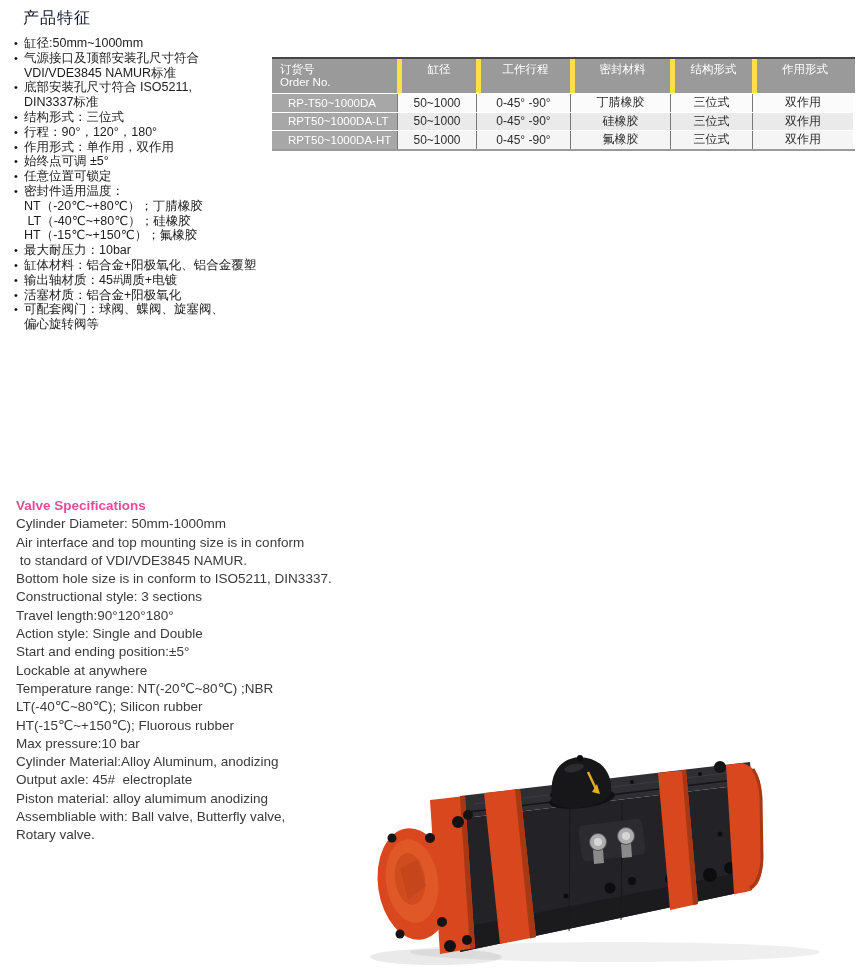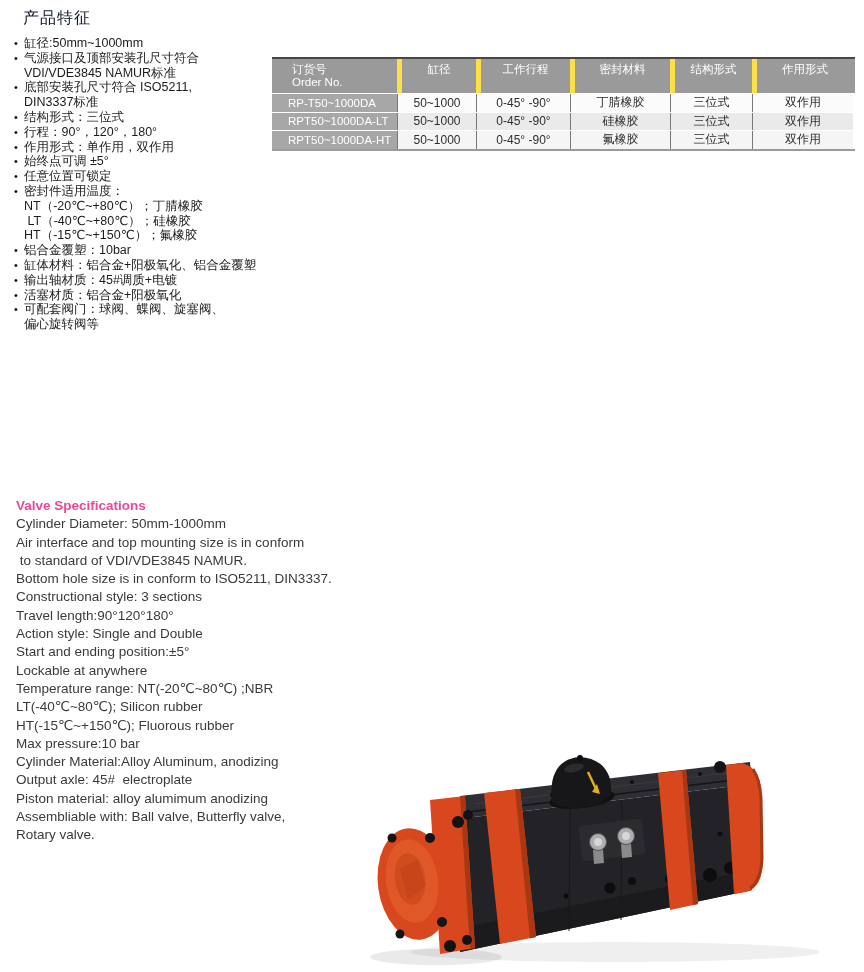--- a/index.html
+++ b/index.html
@@ -41,21 +41,21 @@
     border-top:2px solid #474747;
     border-bottom:2px solid #9a9a9a;
     font-size:12px;
   }
   .t-row { display:grid; grid-template-columns:125px 79px 94px 100px 82px 101px; }
   .header-row { background:#9a9a9a; color:#ffffff; height:34px; }
   .header-cell {
     display:flex; flex-direction:column; justify-content:flex-start;
     padding-top:4px; align-items:center; font-size:11.5px; line-height:13px;
   }
-  .header-cell.order-h { align-items:flex-start; padding-left:20px; }
+  .header-cell.order-h { align-items:flex-start; padding-left:8px; }
   .header-cell + .header-cell { border-left:5px solid #fde047; }
   .data-row { height:18.5px; border-top:1.5px solid #ffffff; }
   .data-cell {
     display:flex; align-items:center; justify-content:center;
     color:#2e2e2e; overflow:hidden; white-space:nowrap;
   }
   .data-cell + .data-cell { border-left:1px solid #787878; }
   .data-cell.order-c {
     background:#a7a7a7; color:#ffffff; justify-content:flex-start;
     padding-left:16px; font-size:11.5px;
@@ -141,21 +141,21 @@
         <div class="feature-lines">
           <div class="feature-line">密封件适用温度：</div>
           <div class="feature-line">NT（-20℃~+80℃）；丁腈橡胶</div>
           <div class="feature-line"> LT（-40℃~+80℃）；硅橡胶</div>
           <div class="feature-line">HT（-15℃~+150℃）；氟橡胶</div>
         </div>
       </div>
       <div class="feature-item">
         <span class="bullet">•</span>
         <div class="feature-lines">
-          <div class="feature-line">铝合金覆塑：10bar</div>
+          <div class="feature-line">最大耐压力：10bar</div>
         </div>
       </div>
       <div class="feature-item">
         <span class="bullet">•</span>
         <div class="feature-lines">
           <div class="feature-line">缸体材料：铝合金+阳极氧化、铝合金覆塑</div>
         </div>
       </div>
       <div class="feature-item">
         <span class="bullet">•</span>

